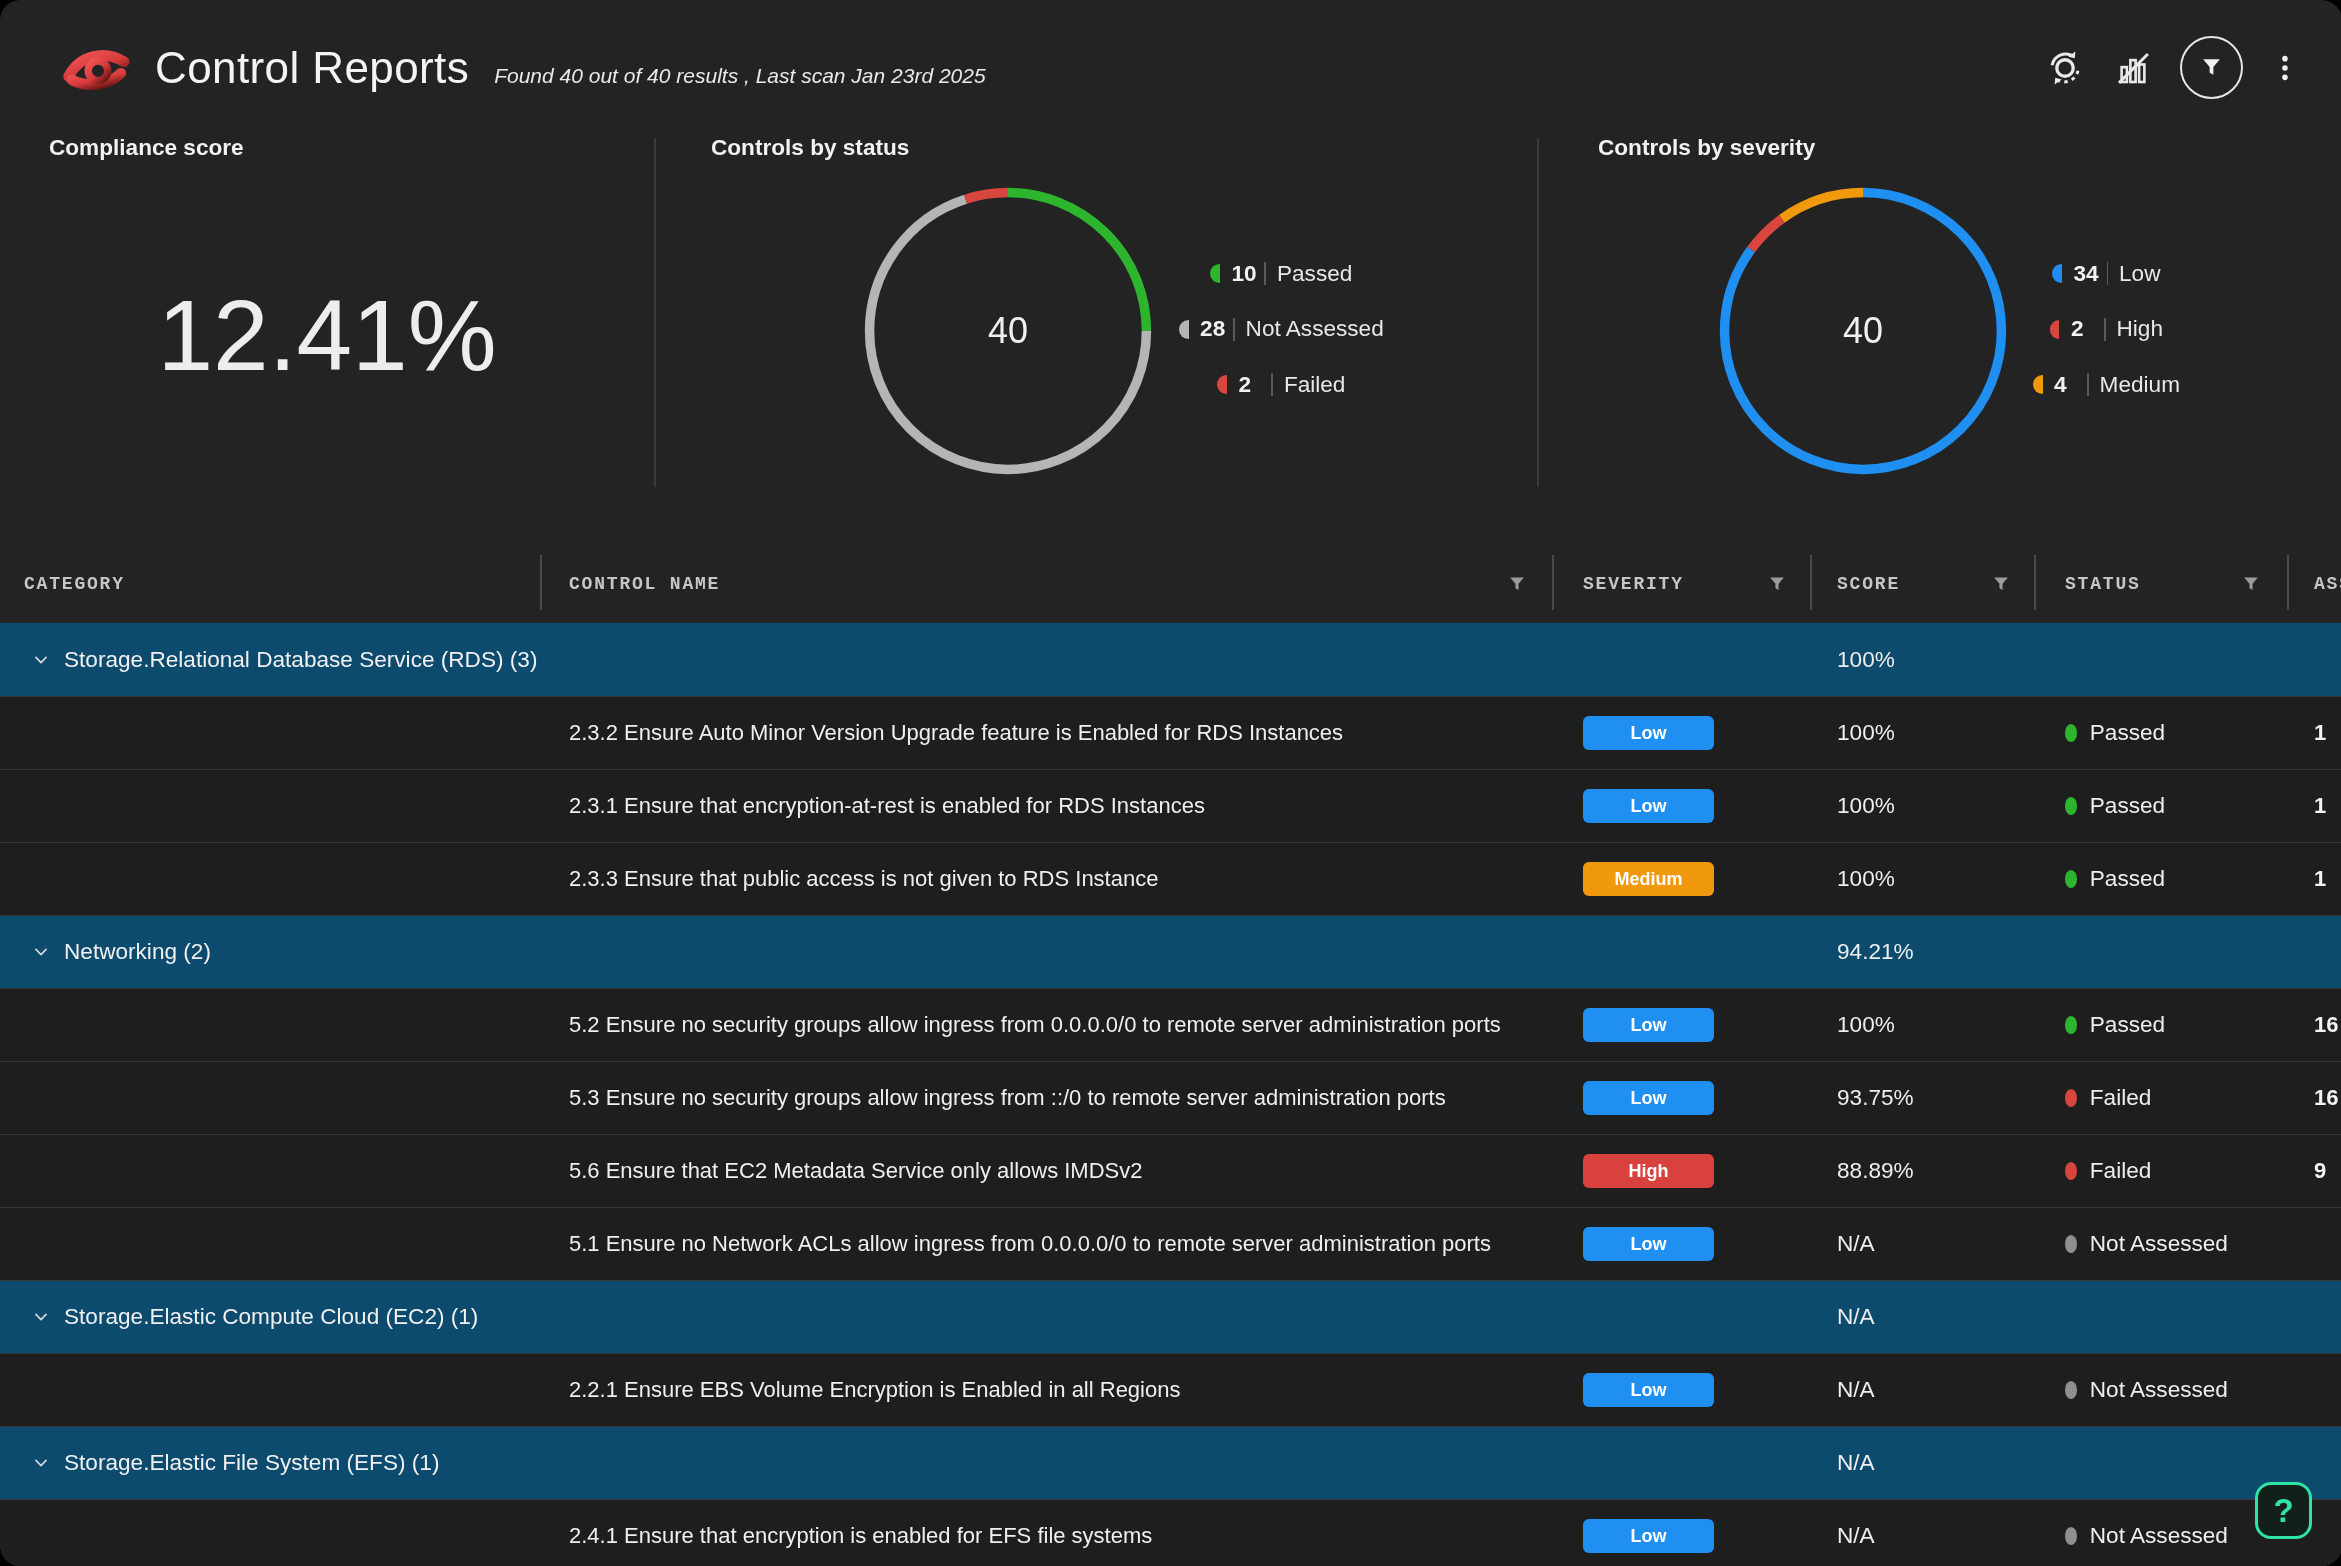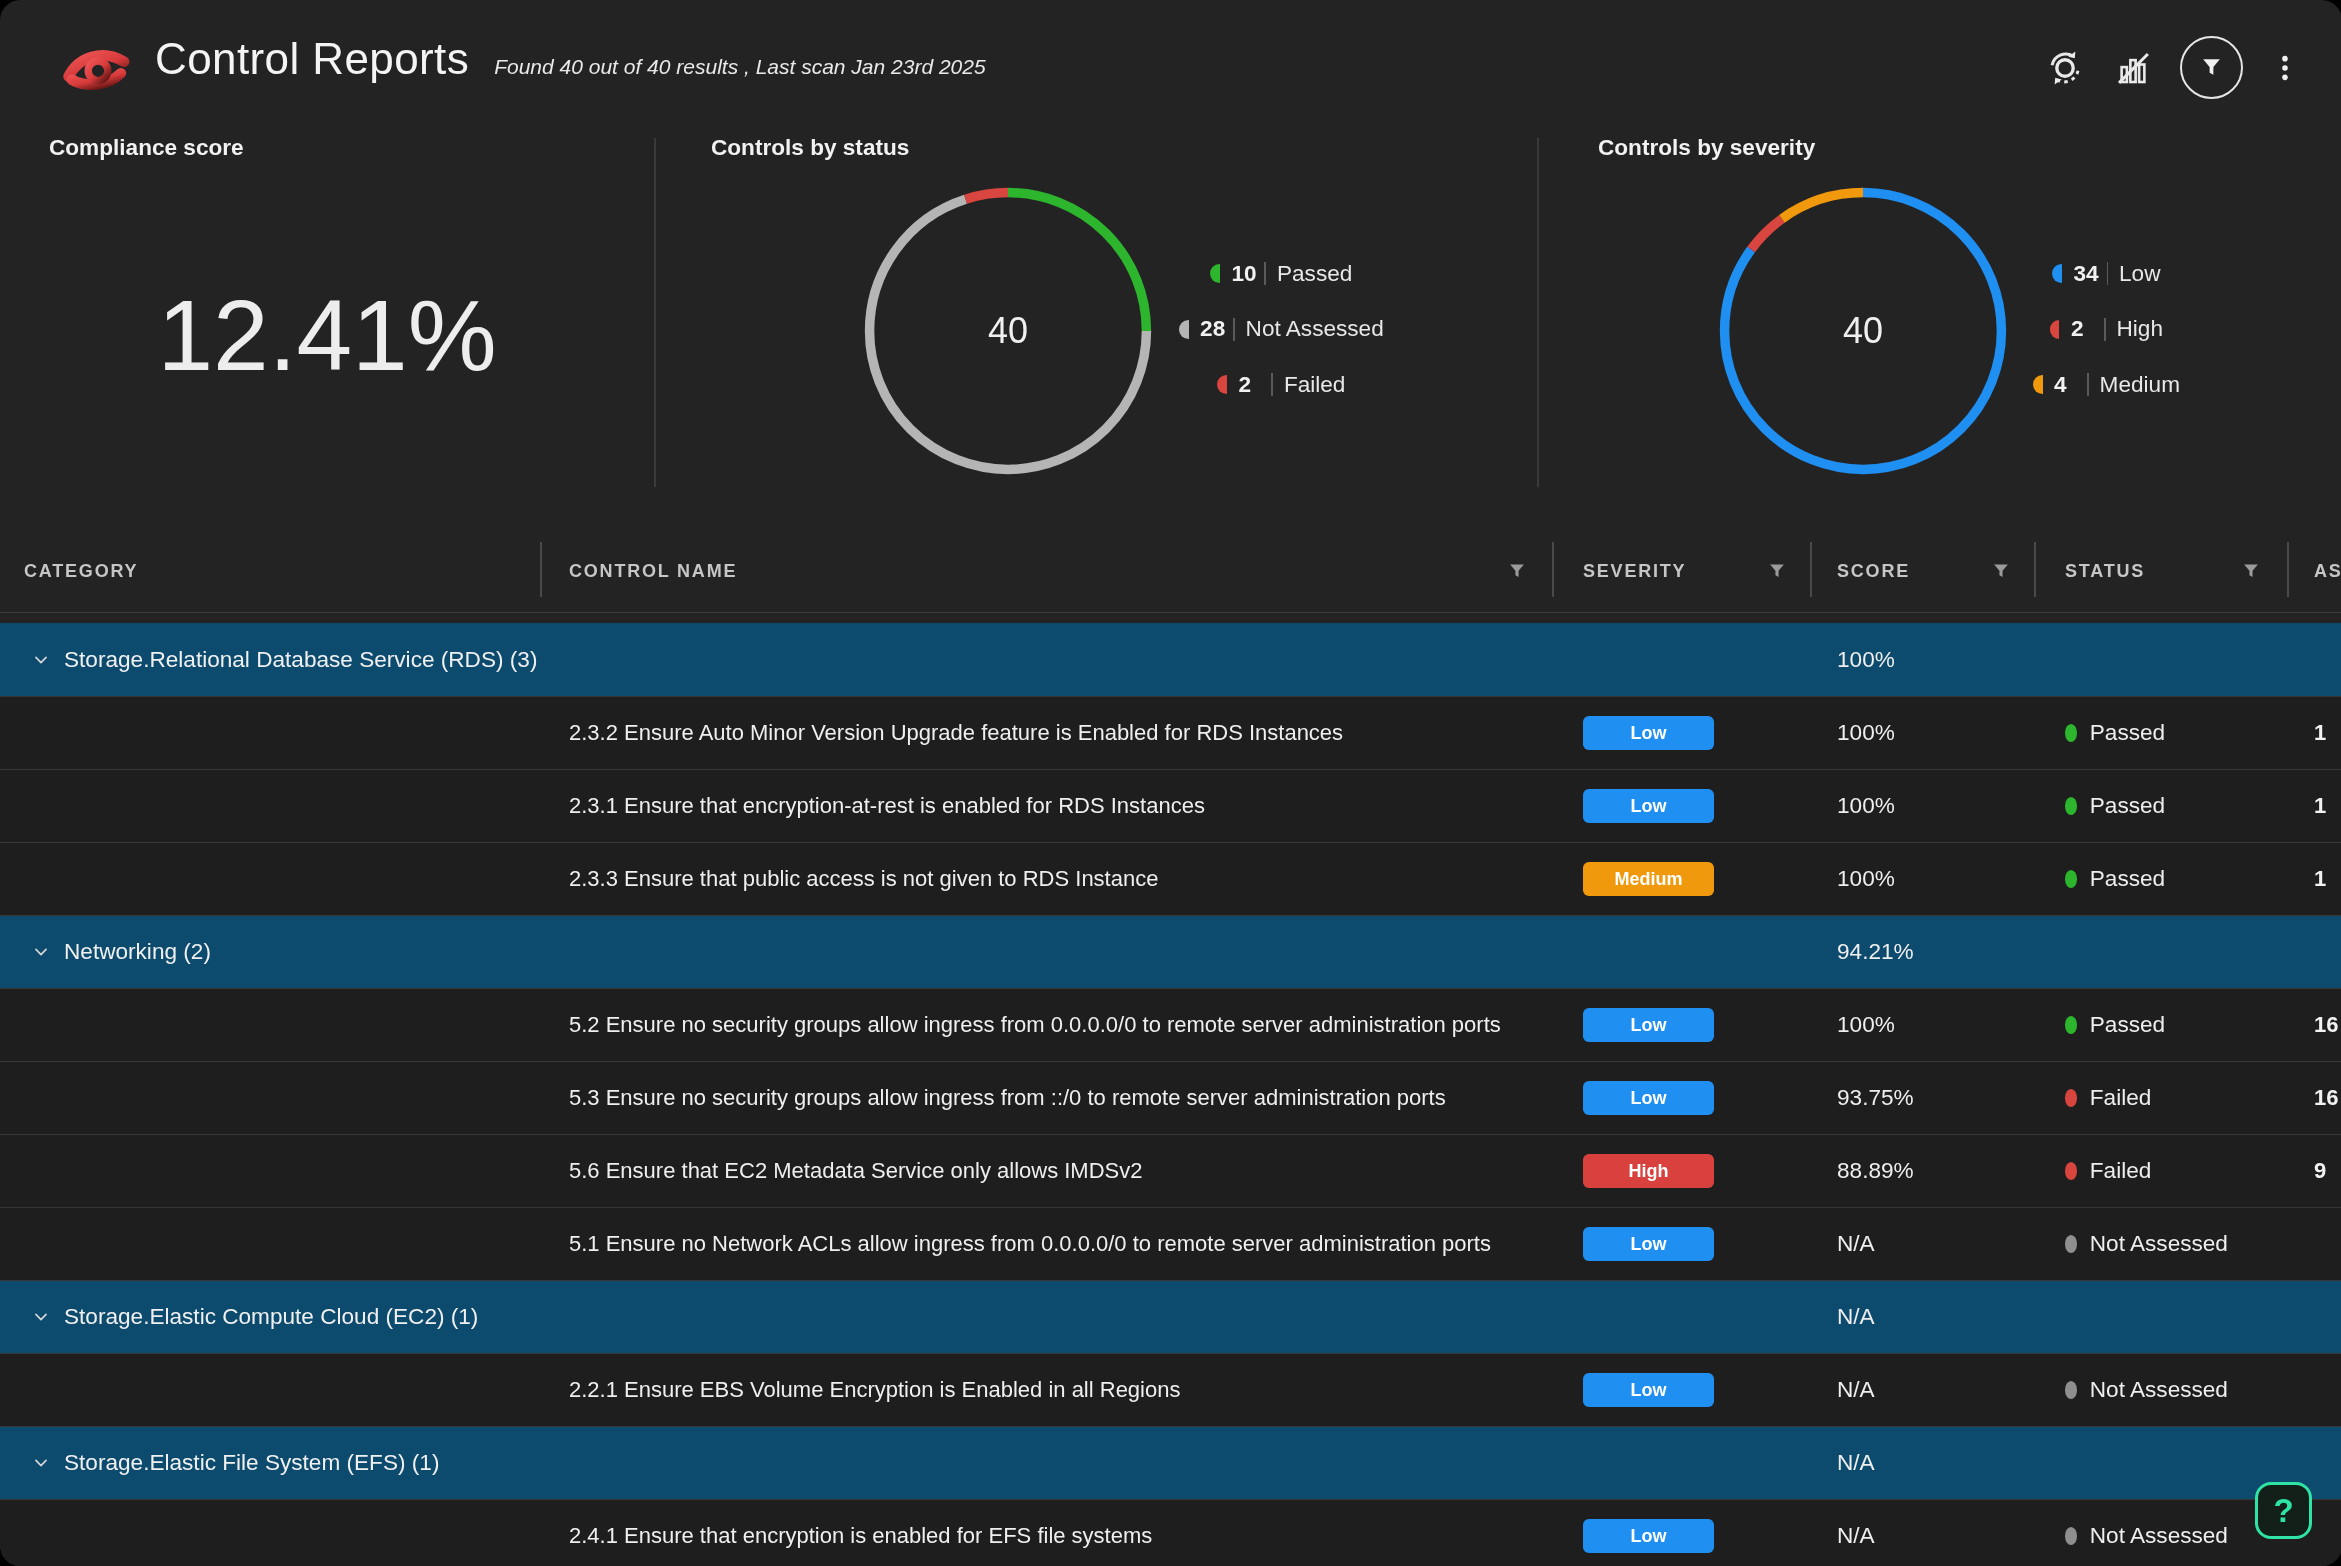--- a/index.html
+++ b/index.html
@@ -3,21 +3,21 @@
 <meta charset="utf-8">
 <style>
   * { box-sizing: border-box; margin: 0; padding: 0; }
   html, body { width: 2342px; height: 1566px; margin: 0; overflow: hidden; background: #000; }
   body { font-family: "Liberation Sans", "DejaVu Sans", sans-serif; color: #f0f0f0; }
 
   .app { position: relative; width: 2342px; height: 1566px; background: #232324; border-radius: 20.4px; overflow: hidden; }
 
   
   .topbar { position: absolute; top: 0; left: 0; width: 100%; height: 135px; display: flex; align-items: center; padding: 0 41px 0 57px; }
-  .brand { display: flex; align-items: flex-start; flex: 1 1 auto; }
+  .brand { display: flex; align-items: center; flex: 1 1 auto; }
   .logo { width: 82px; height: 67px; }
   .brand-text { display: flex; align-items: baseline; gap: 25px; margin-left: 16px; }
   .title { font-size: 44px; font-weight: 400; letter-spacing: 0.4px; color: #f4f4f4; }
   .subtitle { font-size: 21px; font-style: italic; color: #e9e9e9; }
   .actions { display: flex; align-items: center; gap: 26px; }
   .icon-btn { background: none; border: none; cursor: pointer; display: flex; align-items: center; justify-content: center; padding: 0; }
   .icon-btn svg { display: block; }
   .circle-btn { width: 63px; height: 63px; border: 2.2px solid #e6e6e6; border-radius: 50%; background: none; cursor: pointer; display: flex; align-items: center; justify-content: center; }
 
   
@@ -44,21 +44,21 @@
   .legend { position: absolute; top: 122px; list-style: none; }
   .card-status .legend { left: 525px; }
   .card-severity .legend { left: 496px; }
   .legend li { display: flex; align-items: center; height: 41px; margin-bottom: 14.6px; justify-content: center; }
   .legend-bullet { width: 9.5px; height: 19px; border-radius: 9.5px 0 0 9.5px / 9.5px 0 0 9.5px; margin-right: 11.6px; flex: 0 0 auto; }
   .legend-value { width: 33px; font-size: 22.6px; font-weight: 700; color: #f2f2f2; }
   .legend-div { width: 1.5px; height: 23px; background: #5a5a5a; margin-right: 11px; }
   .legend-label { font-size: 22.6px; color: #e8e8e8; white-space: nowrap; }
 
   
-  .thead { position: absolute; top: 529px; left: 0; width: 100%; height: 84px; border-bottom: 1.5px solid #3c3c3c; }
+  .thead { position: absolute; top: 542px; left: 0; width: 100%; height: 84px; border-bottom: 1.5px solid #3c3c3c; font-family: Liberation Mono, monospace; }
   .col-label { position: absolute; top: 32px; font-size: 18px; font-weight: 700; letter-spacing: 1.8px; color: #c6c6c6; white-space: nowrap; }
   .col-category { left: 24px; } .col-control { left: 569px; } .col-severity { left: 1583px; }
   .col-score { left: 1837px; } .col-status { left: 2065px; } .col-assets { left: 2314px; }
   .col-sep { position: absolute; top: 13px; width: 1.5px; height: 55px; background: #4a4a4a; }
   .sep1 { left: 540px; } .sep2 { left: 1552px; } .sep3 { left: 1810px; } .sep4 { left: 2034px; } .sep5 { left: 2287px; }
   .funnel { position: absolute; top: 31px; width: 22px; height: 22px; cursor: pointer; }
   .funnel1 { left: 1506px; } .funnel2 { left: 1766px; } .funnel3 { left: 1990px; } .funnel4 { left: 2240px; }
 
   .tbody { position: absolute; top: 623px; left: 0; width: 100%; height: 943px; display: flex; flex-direction: column; }
   .row { position: relative; height: 73px; flex: 0 0 73px; cursor: pointer; }

